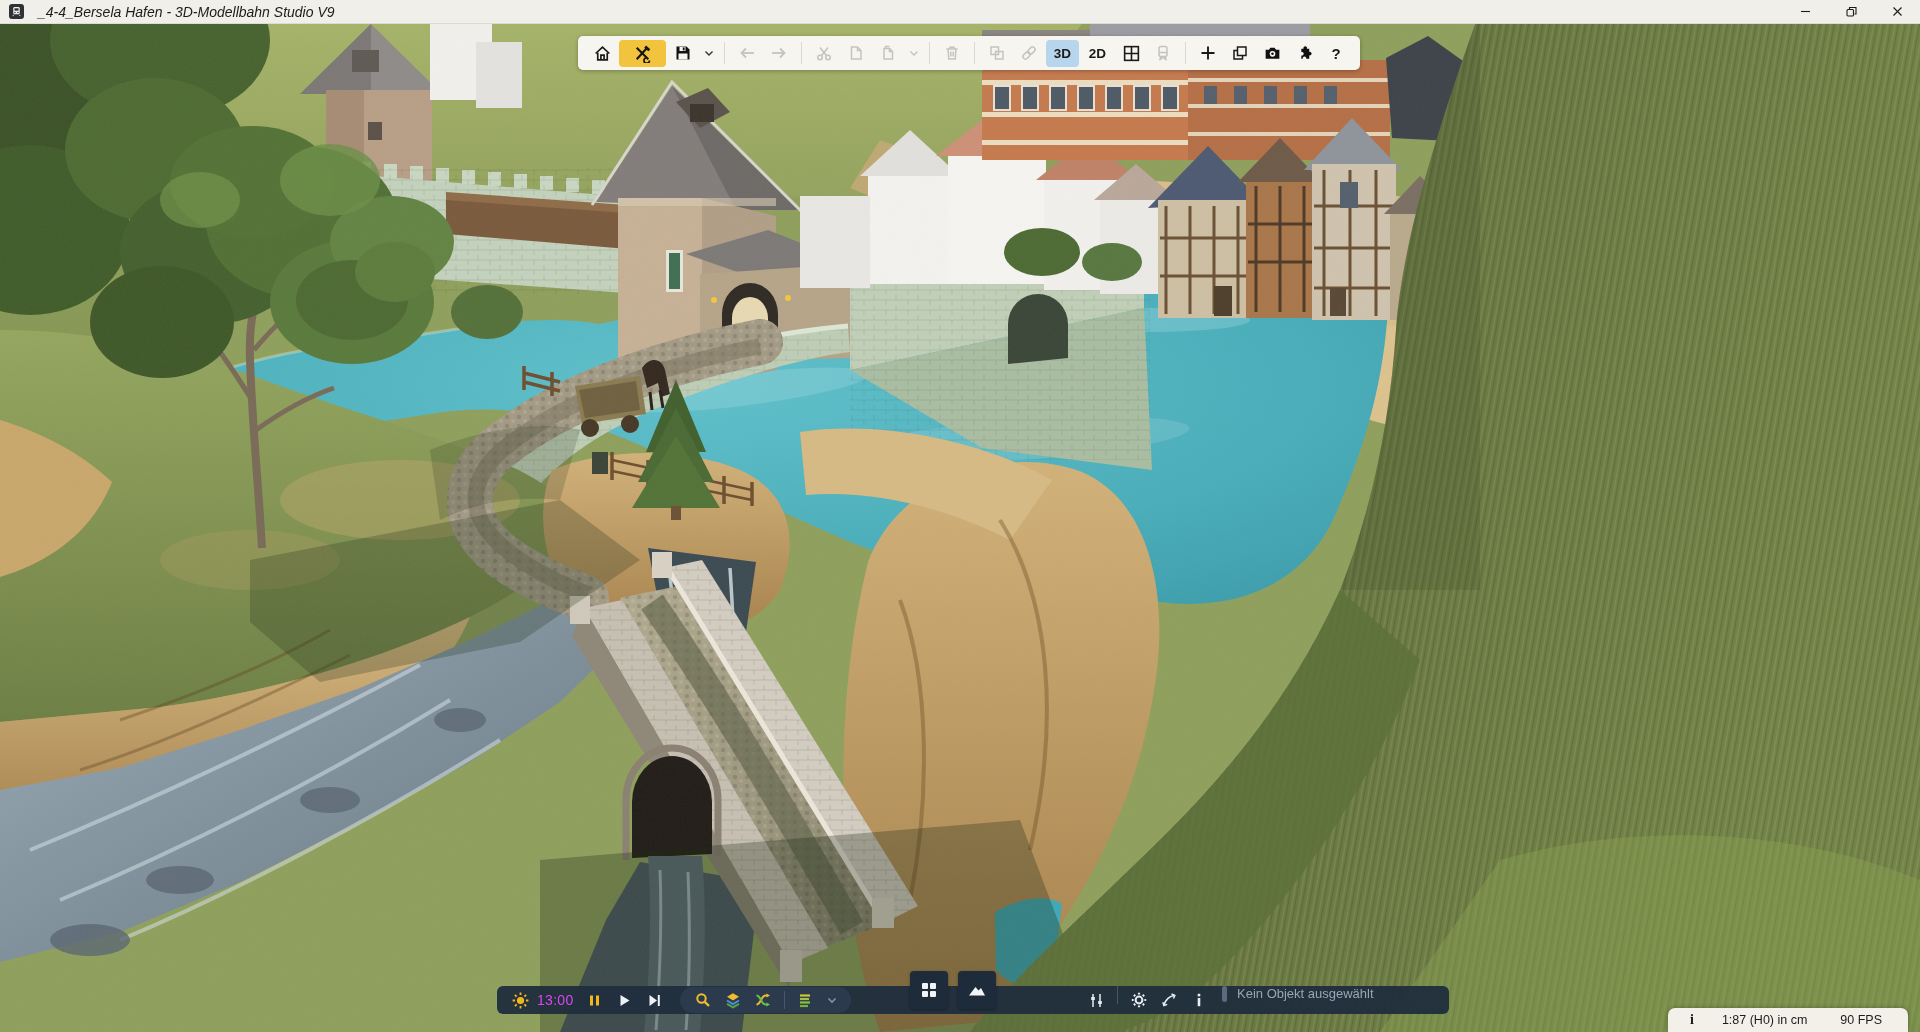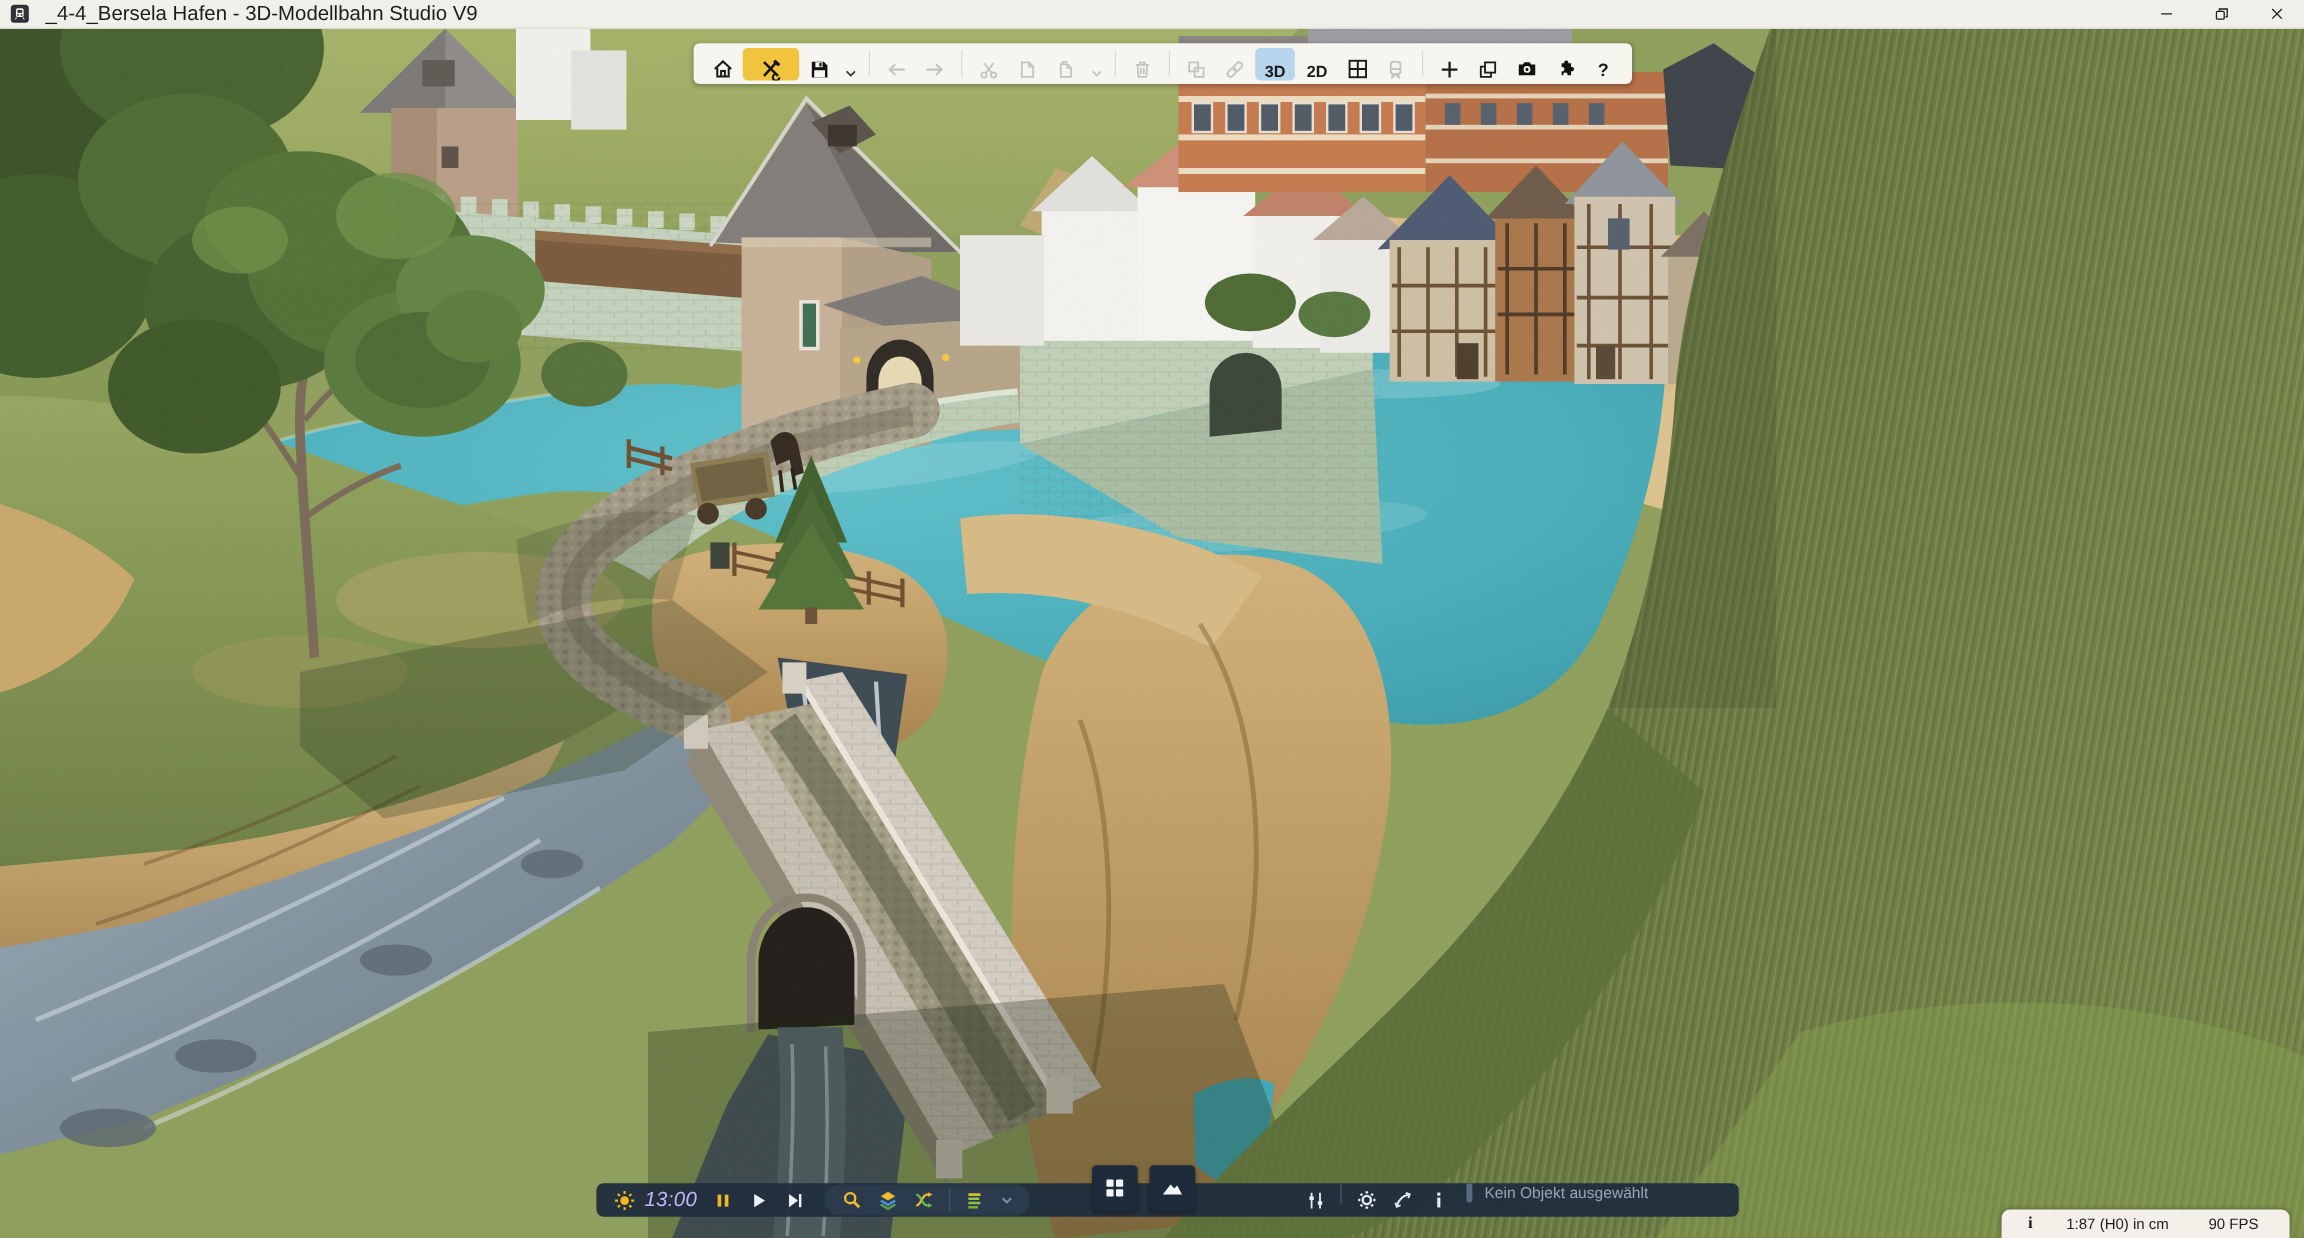--- a/index.html
+++ b/index.html
@@ -4,45 +4,45 @@
 <style>
   html,body{margin:0;padding:0;width:1920px;height:1032px;overflow:hidden;
     font-family:"Liberation Sans",sans-serif;background:#000;}
   #app{position:relative;width:1920px;height:1032px;overflow:hidden;}
 
   
   .titlebar{position:absolute;top:0;left:0;right:0;height:23px;background:#f1efe9;
     border-bottom:1px solid #dedbd4;display:flex;align-items:center;z-index:40;}
   .titlebar .appicon{width:15px;height:15px;margin-left:9px;border-radius:3px;background:#2e3237;
     display:flex;align-items:center;justify-content:center;flex:0 0 auto;}
-  .titlebar .title{margin-left:14px;font-size:17px;color:#1c1c1c;white-space:nowrap;}
+  .titlebar .title{margin-left:14px;font-size:14px;color:#1c1c1c;white-space:nowrap;font-style:italic;}
   .winbtns{position:absolute;right:0;top:0;height:23px;display:flex;}
   .winbtn{width:46px;height:23px;display:flex;align-items:center;justify-content:center;cursor:default;}
 
   
   .viewport{position:absolute;left:0;top:0;width:1920px;height:1032px;z-index:0;}
 
   
   .toolbar-top{position:absolute;left:578px;top:36px;height:34px;background:#f7f5f0;
     border-radius:5px;box-shadow:0 1px 4px rgba(0,0,0,.28);display:flex;align-items:center;
     padding:0 9px;gap:2px;z-index:30;}
-  .tbtn{height:27px;min-width:30px;display:flex;align-items:flex-end;justify-content:center;
+  .tbtn{height:27px;min-width:30px;display:flex;align-items:center;justify-content:center;
     border-radius:4px;font-size:13.5px;font-weight:700;color:#1a1a1a;}
   .tbtn.narrow{min-width:17px;}
   .tbtn.tools{background:#f2c33d;min-width:47px;}
   .tbtn.active-view{background:#b7d5ec;min-width:33px;}
   .tbtn.view{min-width:33px;}
   .tsep{width:1px;height:22px;background:#dcd8d0;margin:0 5px;}
 
   
   .toolbar-bottom{position:absolute;left:497px;top:986px;width:952px;height:28px;
     background:rgba(32,45,61,.95);border-radius:6px;display:flex;align-items:center;
     padding:0;z-index:30;color:#e9eef3;}
   .bbtn{height:28px;width:30px;display:flex;align-items:center;justify-content:center;}
-  .btime{font-size:17px;color:#c4b5fd;margin:0 6px 0 2px;letter-spacing:.3px;font-style:italic;}
+  .btime{font-size:14px;color:#d946ef;margin:0 6px 0 2px;letter-spacing:.3px;}
   .bpanel{height:26px;background:#2b3b4d;border-radius:13px;display:flex;align-items:center;
     padding:0 8px;margin-left:10px;}
   .bsep{width:1px;height:18px;background:#45566a;margin:0 6px;}
   .raised{position:absolute;top:-15px;width:38px;height:38px;border-radius:4px;
     background:#1e2b3a;display:flex;align-items:center;justify-content:center;box-shadow:0 1px 3px rgba(0,0,0,.35);}
   .raised.grid{left:413px;}
   .raised.mtn{left:461px;}
   .bright{position:absolute;left:584px;top:0;height:28px;display:flex;align-items:flex-start;}
   .bhandle{width:5px;height:16px;border-radius:2.5px;background:#5b6b7d;margin:0 10px 0 8px;}
   .bstatus{font-size:13px;color:#98a6b4;white-space:nowrap;}

